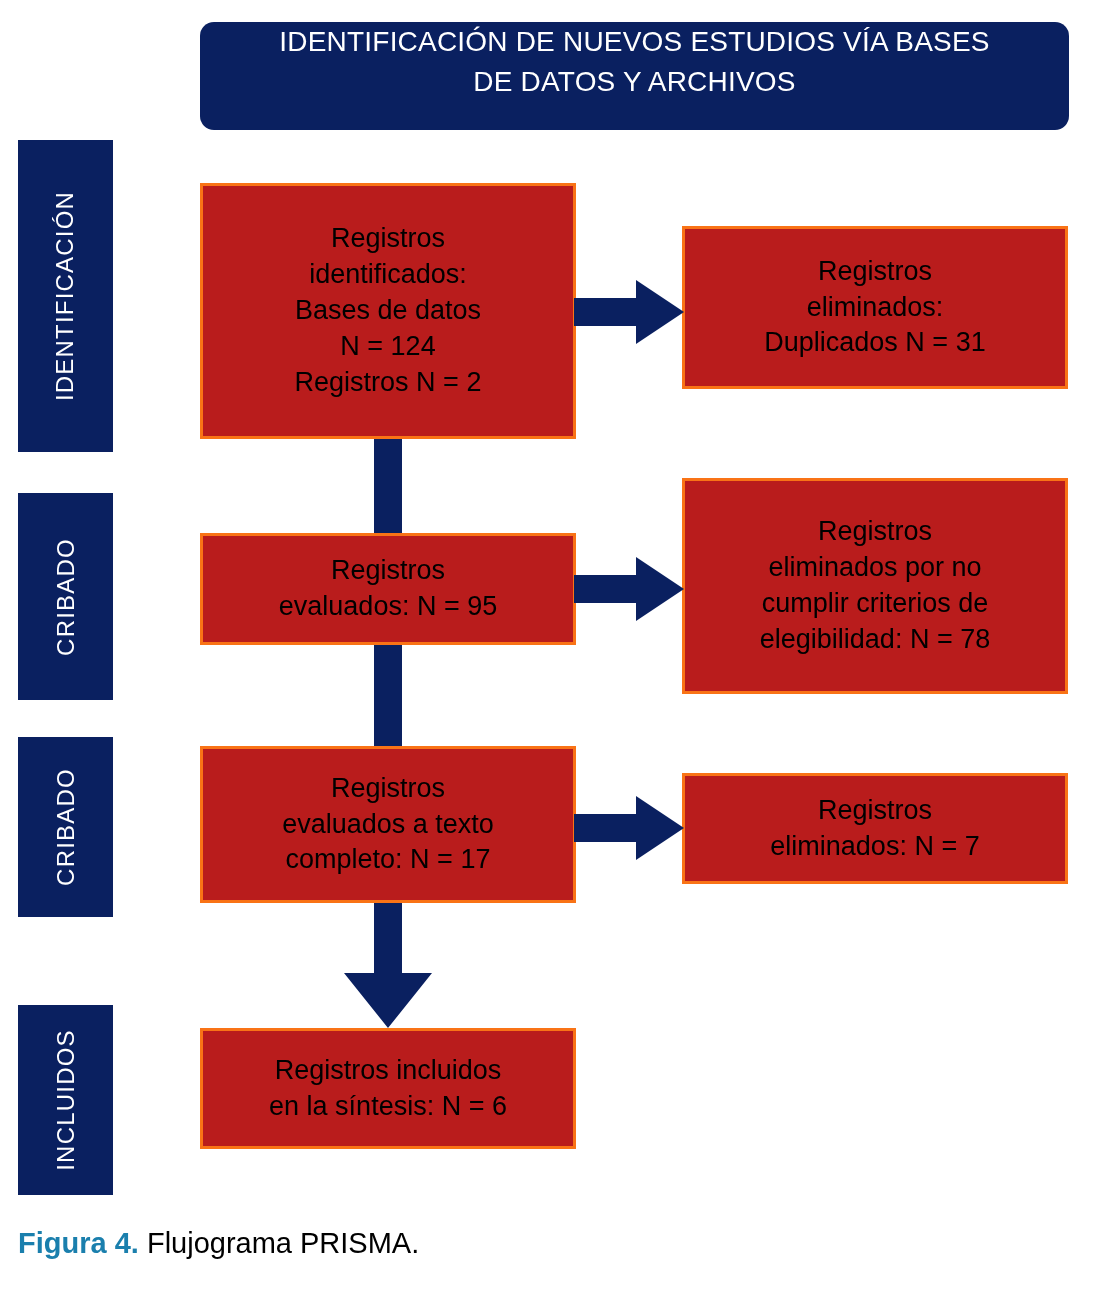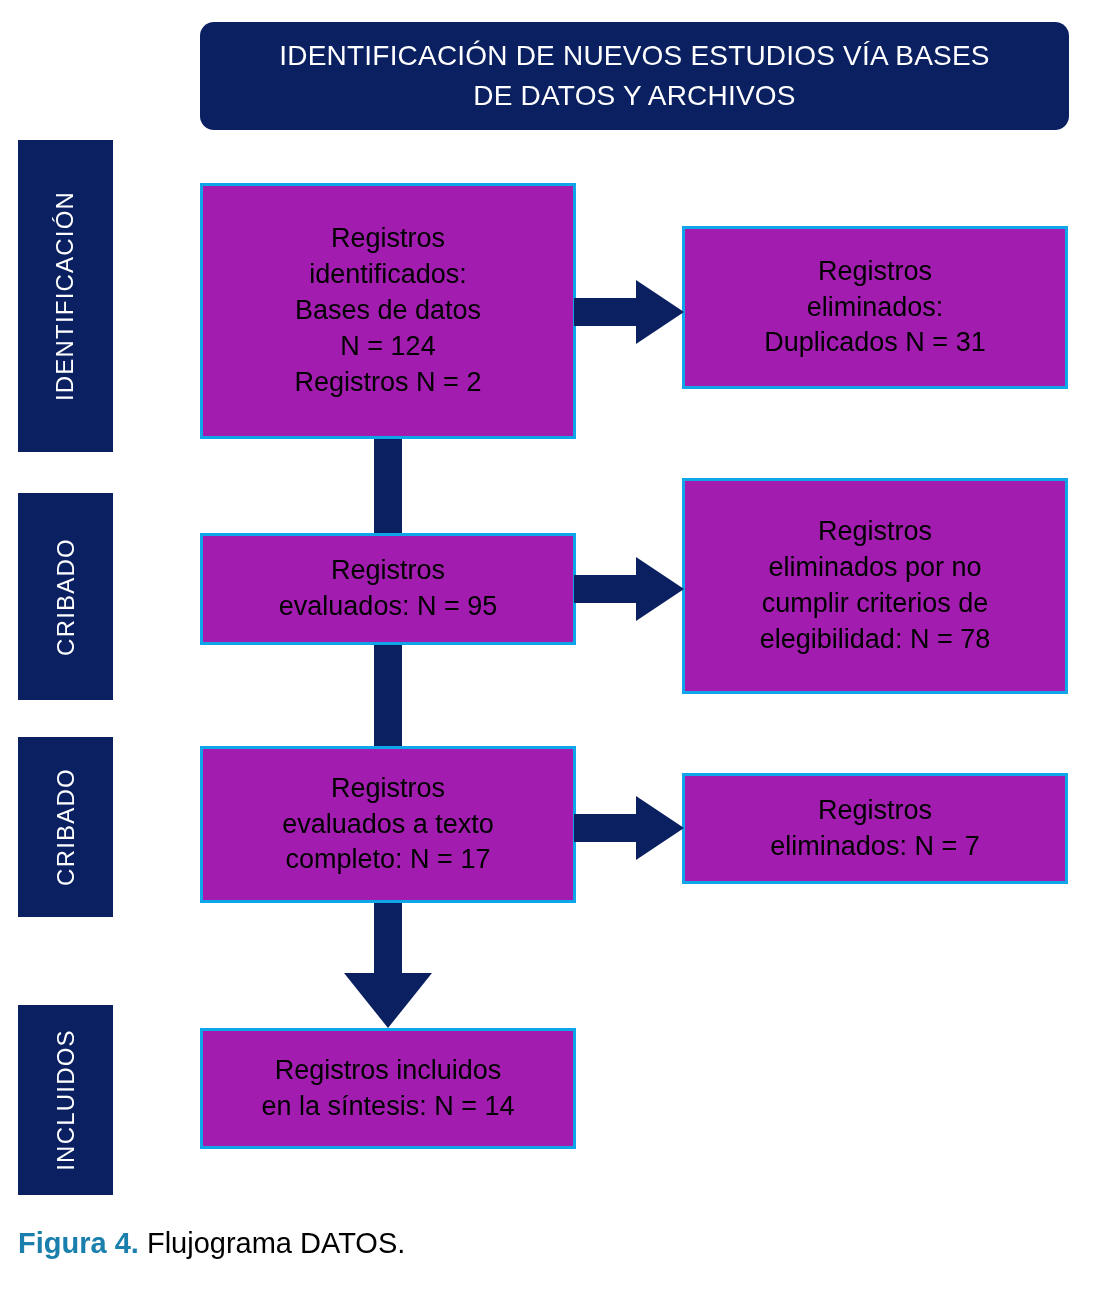--- a/index.html
+++ b/index.html
@@ -20,21 +20,20 @@
   #header-banner {
     position: absolute;
     left: 200px;
     top: 22px;
     width: 869px;
     height: 108px;
     background: #0a2060;
     border-radius: 14px;
     box-sizing: border-box;
     display: flex;
-    align-items: center;
     justify-content: center;
     text-align: center;
   }
   #header-banner .banner-text {
     color: #ffffff;
     font-size: 28px;
     line-height: 1.42;
     letter-spacing: 0.2px;
     padding: 0 34px;
     white-space: pre-line;
@@ -58,22 +57,22 @@
     transform: rotate(-90deg);
   }
   #stage-bar-0 { top: 140px;  height: 312px; }
   #stage-bar-1 { top: 493px;  height: 207px; }
   #stage-bar-2 { top: 737px;  height: 180px; }
   #stage-bar-3 { top: 1005px; height: 190px; }
 
   
   .flow-box {
     position: absolute;
-    border: 3px solid #0ea5e9;
-    background: #a21caf;
+    border: 3px solid #f97316;
+    background: #b91c1c;
     box-sizing: border-box;
     display: flex;
     align-items: center;
     justify-content: center;
     text-align: center;
   }
   .flow-box .box-text {
     font-size: 27px;
     line-height: 1.33;
     color: #000000;
@@ -190,21 +189,21 @@
 completo: N = 17</div>
 </div>
 
 <div class="flow-box" id="box-excluded-ft">
   <div class="box-text">Registros
 eliminados: N = 7</div>
 </div>
 
 <div class="flow-box" id="box-included">
   <div class="box-text">Registros incluidos
-en la síntesis: N = 14</div>
+en la síntesis: N = 6</div>
 </div>
 
 <div class="v-connector" id="v-connector-1"></div>
 <div class="v-connector" id="v-connector-2"></div>
 
 <div id="v-arrow-final">
   <svg viewBox="0 0 118 125" xmlns="http://www.w3.org/2000/svg">
     <polygon points="45,0 73,0 73,70 103,70 59,125 15,70 45,70" fill="#0a2060"></polygon>
   </svg>
 </div>
@@ -221,14 +220,14 @@
   </svg>
 </div>
 
 <div class="h-arrow" id="h-arrow-3">
   <svg viewBox="0 0 110 64" xmlns="http://www.w3.org/2000/svg">
     <polygon points="0,18 62,18 62,0 110,32 62,64 62,46 0,46" fill="#0a2060"></polygon>
   </svg>
 </div>
 
 <div id="figure-caption">
-  <span class="caption-label">Figura 4.</span><span class="caption-text"> Flujograma DATOS.</span>
+  <span class="caption-label">Figura 4.</span><span class="caption-text"> Flujograma PRISMA.</span>
 </div>
 
 </body></html>

